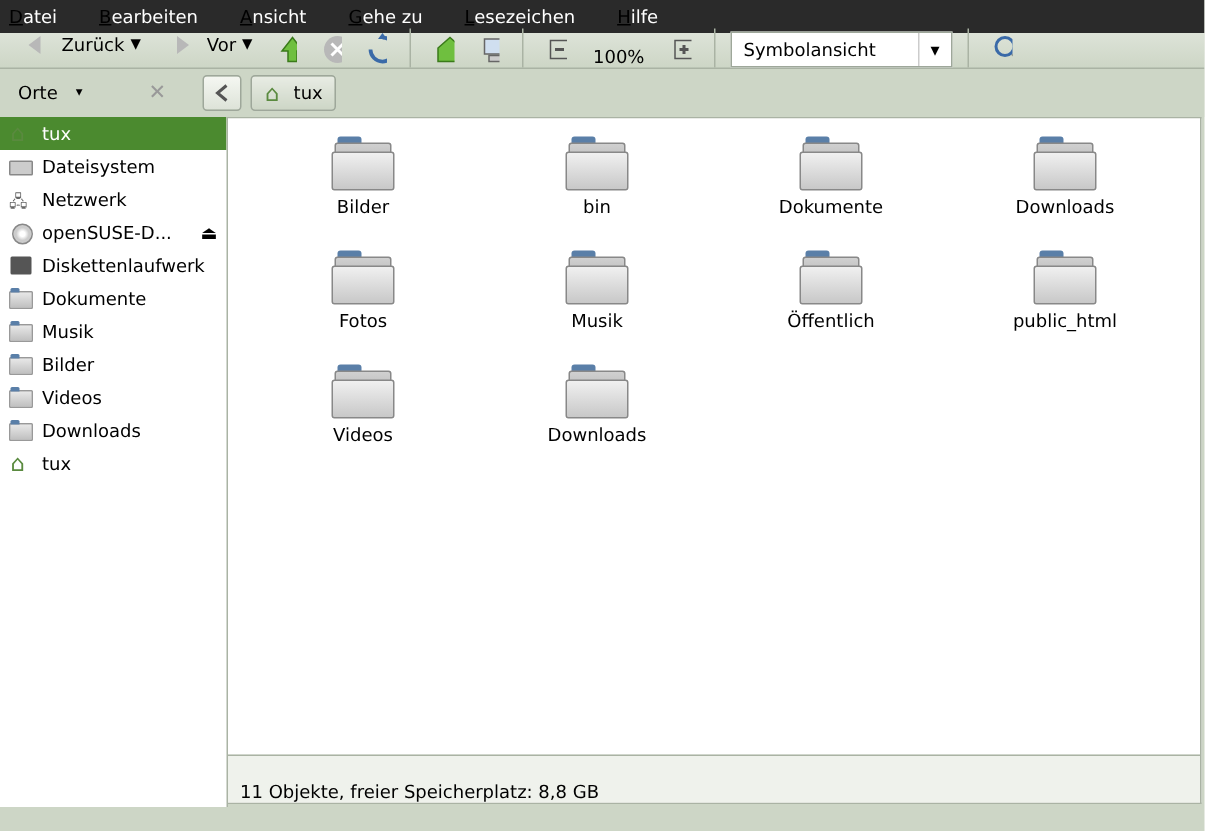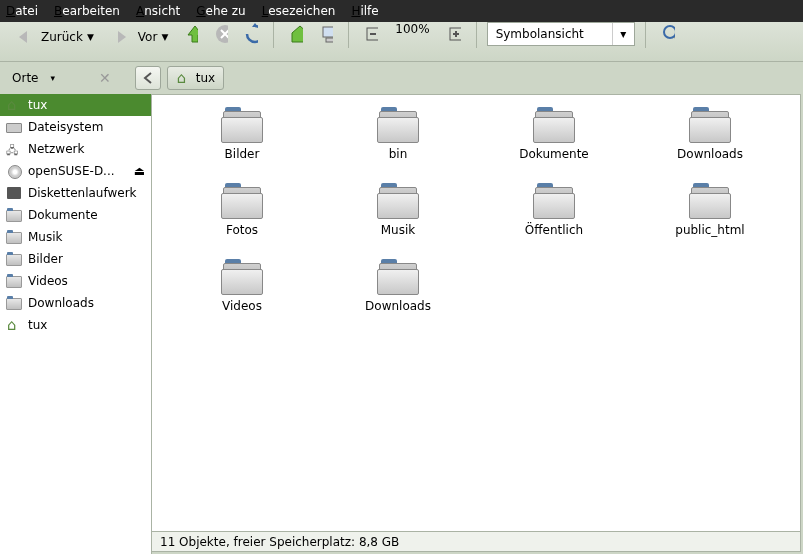--- a/index.html
+++ b/index.html
@@ -1,20 +1,20 @@
 <!DOCTYPE html>
 <html><head>
 <meta charset="utf-8">
 <style>
 *{box-sizing:border-box;margin:0;padding:0;font-family:"DejaVu Sans",Arial,sans-serif;font-size:12px;color:#000}
 body{width:803px;height:554px;background:#cdd6c6;overflow:hidden}
-.menubar{background:#2a2a2a;height:22px;display:flex;padding:0 6px;align-items:center;gap:16px}
+.menubar{background:#2a2a2a;height:22px;display:flex;padding:0 6px;align-items:center;gap:28px}
 .menubar span{color:#fff;cursor:default}
 .menubar span u{text-decoration:underline}
-.toolbar{height:40px;background:linear-gradient(#dde3d8,#cdd6c6);border-bottom:1px solid #aab3a4;display:flex;align-items:flex-start;padding:0 8px;gap:6px}
+.toolbar{height:24px;background:linear-gradient(#dde3d8,#cdd6c6);border-bottom:1px solid #aab3a4;display:flex;align-items:flex-end;padding:0 8px;gap:6px}
 .tbtn{display:flex;align-items:center;gap:4px;padding:3px 5px;border-radius:2px;color:#7a7a7a;cursor:default}
 .tbtn.enabled{color:#000}
 .sep{width:1px;height:26px;background:#aab3a4;margin:0 4px}
 .icon24{width:24px;height:24px;display:inline-flex;align-items:center;justify-content:center}
 .zoomtxt{padding:0 6px}
 .viewsel{background:#fff;border:1px solid #9ea79a;height:24px;display:flex;align-items:center}
 .viewsel .vtxt{padding:0 28px 0 8px}
 .viewsel .vdd{width:22px;height:22px;border-left:1px solid #ccc;display:flex;align-items:center;justify-content:center}
 .locbar{height:32px;background:#cdd6c6;display:flex;align-items:center;padding:0 8px;gap:6px}
 .loclabel{display:flex;align-items:center;gap:12px;padding:0 38px 0 4px}
@@ -24,21 +24,21 @@
 .body{display:flex;height:460px}
 .sidebar{width:152px;background:#fff;border-right:1px solid #aab3a4;overflow-y:auto}
 .srow{height:22px;display:flex;align-items:center;padding:0 6px;gap:6px;cursor:default}
 .srow.sel{background:#4b8a2f;color:#fff}
 .srow.sel span{color:#fff}
 .srow .ej{margin-left:auto}
 .main{flex:1;display:flex;flex-direction:column;border:1px solid #aab3a4;border-left:none;background:#fff;margin:0 2px 2px 0}
 .iconarea{flex:1;background:#fff;padding:12px;display:grid;grid-template-columns:repeat(4,1fr);grid-auto-rows:76px;gap:0;align-content:start}
 .fitem{display:flex;flex-direction:column;align-items:center;gap:4px;cursor:default}
 .flabel{text-align:center}
-.statusbar{height:20px;border-top:1px solid #aab3a4;background:#eff2ec;display:flex;align-items:center;padding:0 8px;color:#333}
+.statusbar{height:32px;border-top:1px solid #aab3a4;background:#eff2ec;display:flex;align-items:flex-end;padding:0 8px;color:#333}
 .folder-icon{width:42px;height:36px;position:relative}
 .folder-icon .tab{position:absolute;top:0;left:4px;width:16px;height:6px;background:#5a7fa8;border-radius:2px 2px 0 0}
 .folder-icon .back{position:absolute;top:4px;left:2px;right:2px;height:30px;background:linear-gradient(#d0d0d0,#a0a0a0);border:1px solid #888;border-radius:2px}
 .folder-icon .front{position:absolute;top:10px;left:0;right:0;height:26px;background:linear-gradient(#f0f0f0,#c8c8c8);border:1px solid #888;border-radius:2px}
 .desktop-icon{width:42px;height:36px;position:relative}
 .desktop-icon .pad{position:absolute;inset:4px;background:#4a5a4a;border-radius:6px;transform:perspective(60px) rotateX(35deg)}
 .desktop-icon .c1,.desktop-icon .c2{position:absolute;width:10px;height:10px;background:#4a6aa8;border-radius:50%}
 .desktop-icon .c1{top:2px;left:4px}.desktop-icon .c2{top:2px;right:4px}
 .smico{width:16px;height:14px;display:inline-block;position:relative;flex-shrink:0}
 .smico.folder::before{content:"";position:absolute;top:2px;left:0;right:0;bottom:0;background:linear-gradient(#e8e8e8,#c0c0c0);border:1px solid #999;border-radius:1px}

